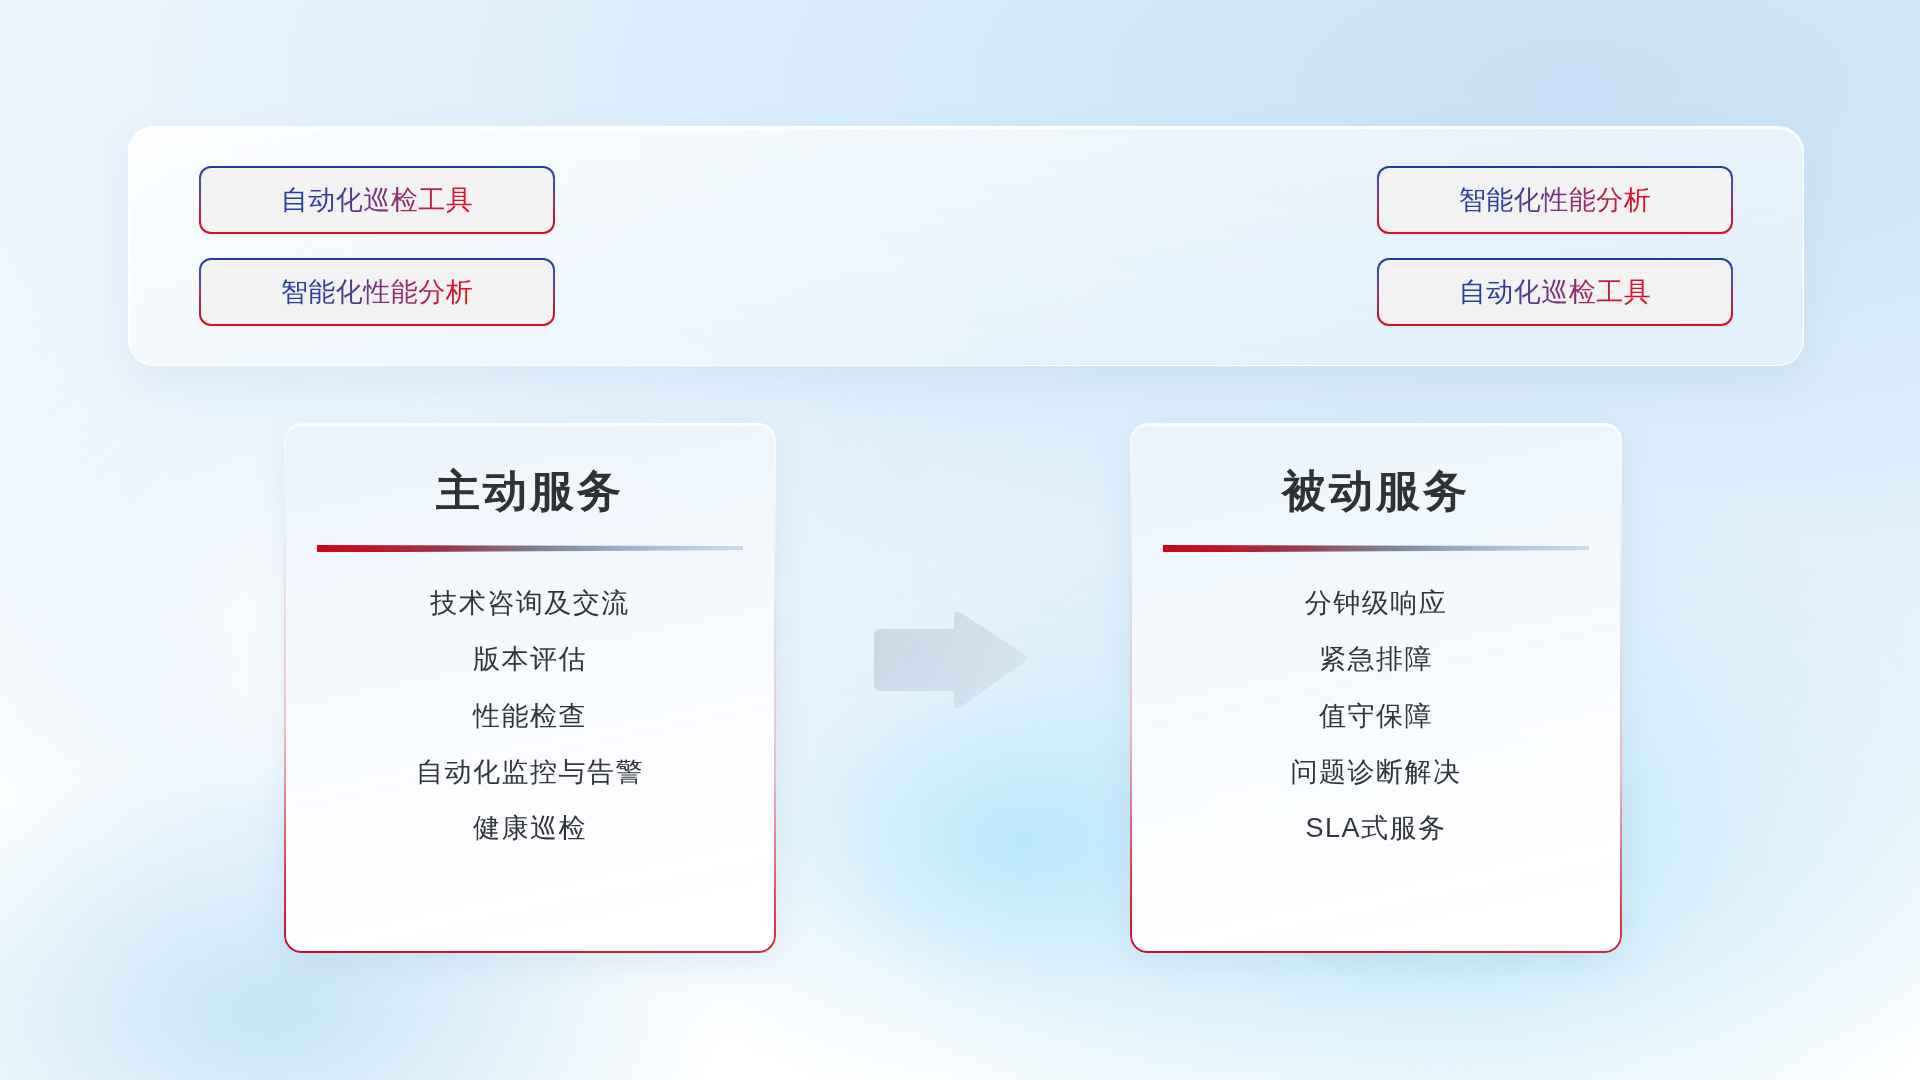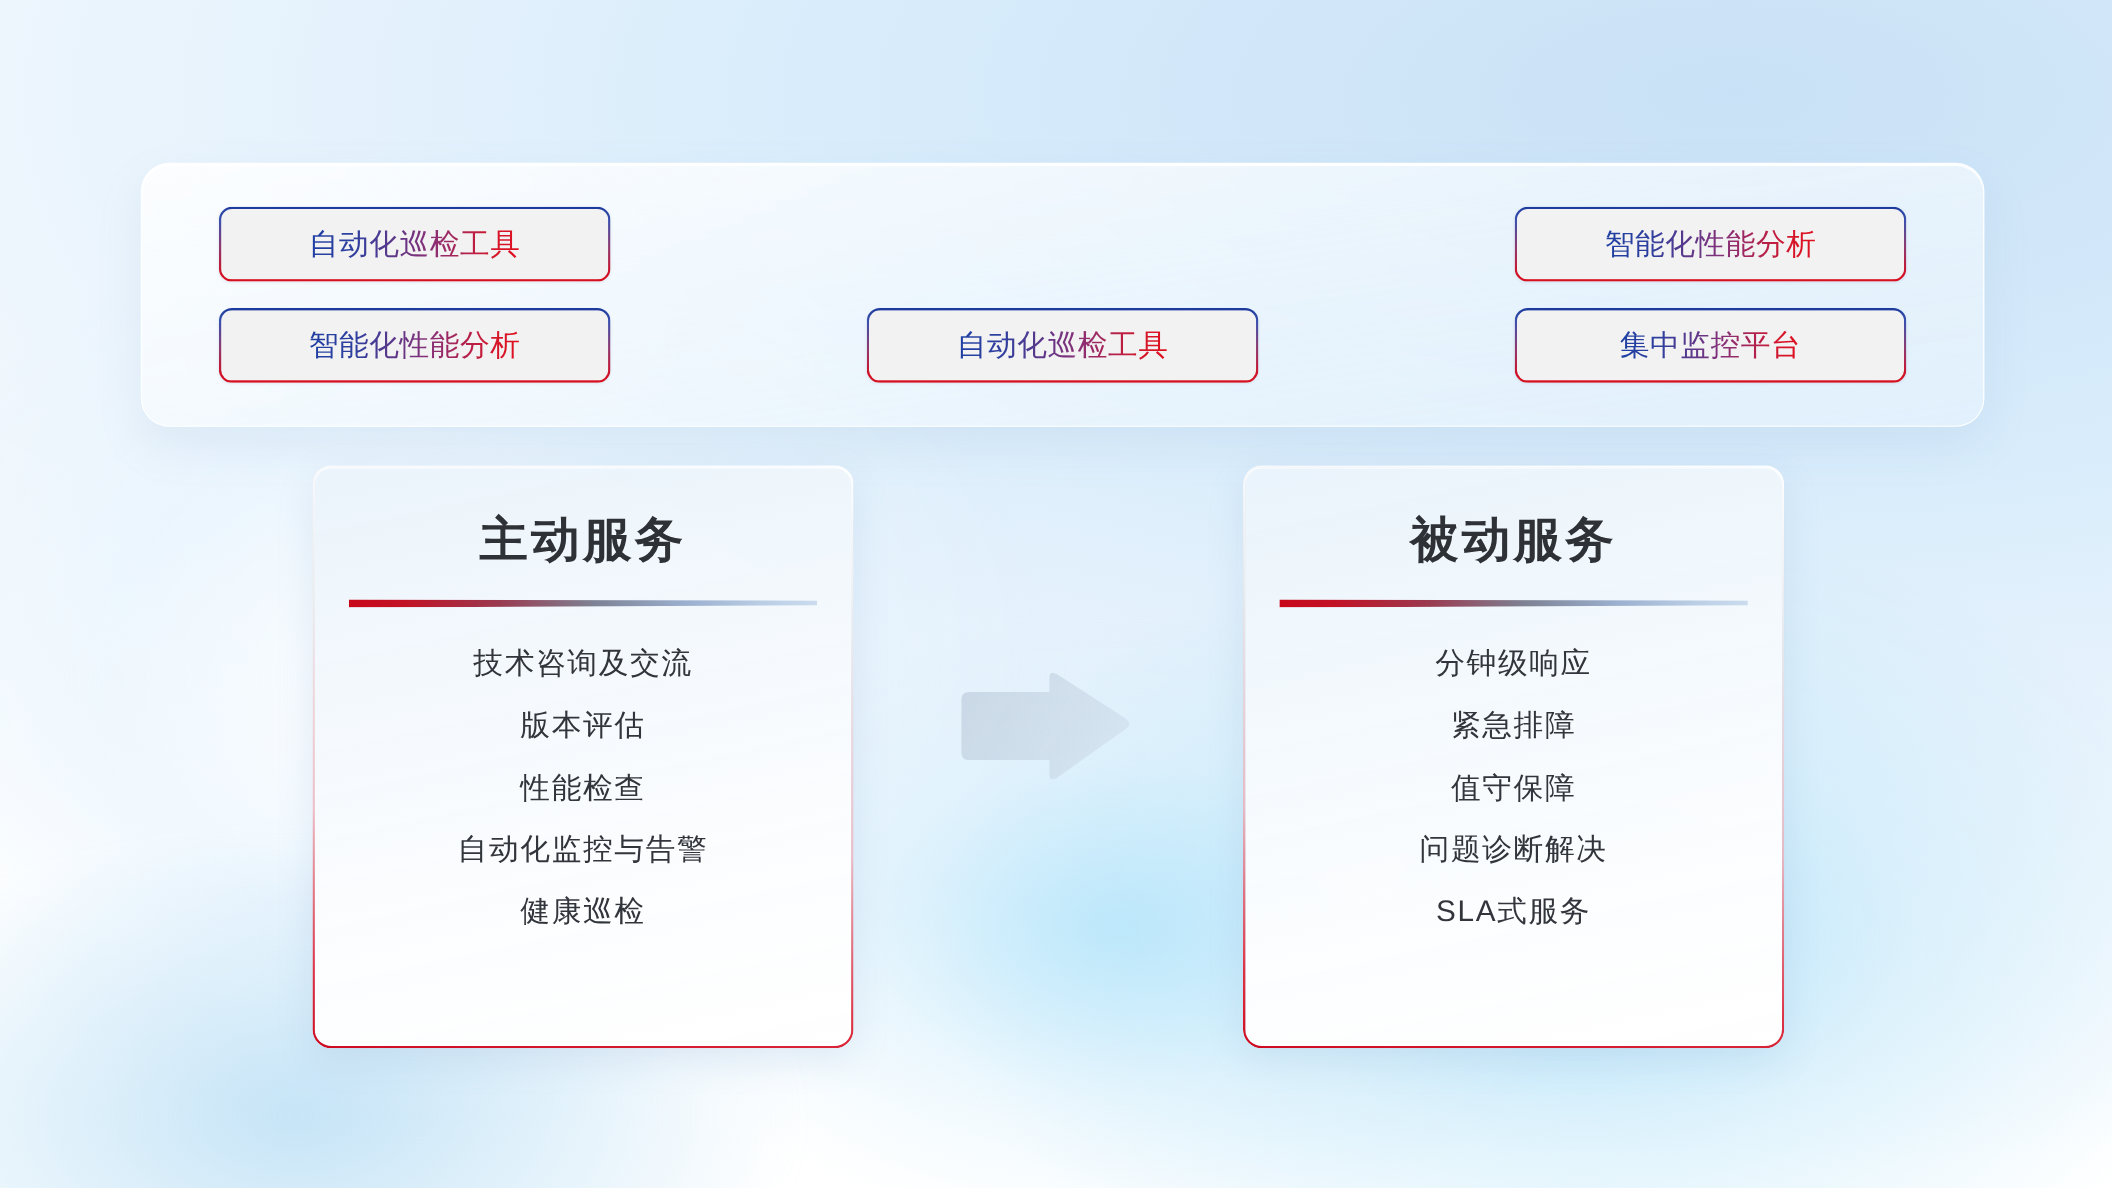--- a/index.html
+++ b/index.html
@@ -64,21 +64,21 @@
   
   #stage {
     position: absolute;
     inset: 0;
   }
 
   
   #chips-panel {
     position: absolute;
     left: 128px;
-    top: 148px;
+    top: 126px;
     width: 1676px;
     height: 240px;
     border-radius: 26px;
     background: linear-gradient(172deg, rgba(255,255,255,0.82) 0%, rgba(250,253,255,0.62) 45%, rgba(236,246,254,0.50) 100%);
     border: 1px solid rgba(255,255,255,0.92);
     box-shadow:
       0 2px 1px rgba(255,255,255,0.95) inset,
       0 18px 40px rgba(120,160,200,0.13);
     backdrop-filter: blur(2px);
     display: flex;
@@ -222,23 +222,20 @@
       </div>
     </div>
 
     <div class="chip-row">
       <div class="chip">
         <span class="chip-label">智能化性能分析</span>
       </div>
       <div class="chip">
         <span class="chip-label">自动化巡检工具</span>
       </div>
-      <div class="chip">
-        <span class="chip-label">集中监控平台</span>
-      </div>
     </div>
 
   </div>
 
   <div class="service-card" id="card-proactive">
     <div class="card-title">主动服务</div>
     <div class="card-divider">
       <div class="bar"></div>
     </div>
     <ul class="card-list">

